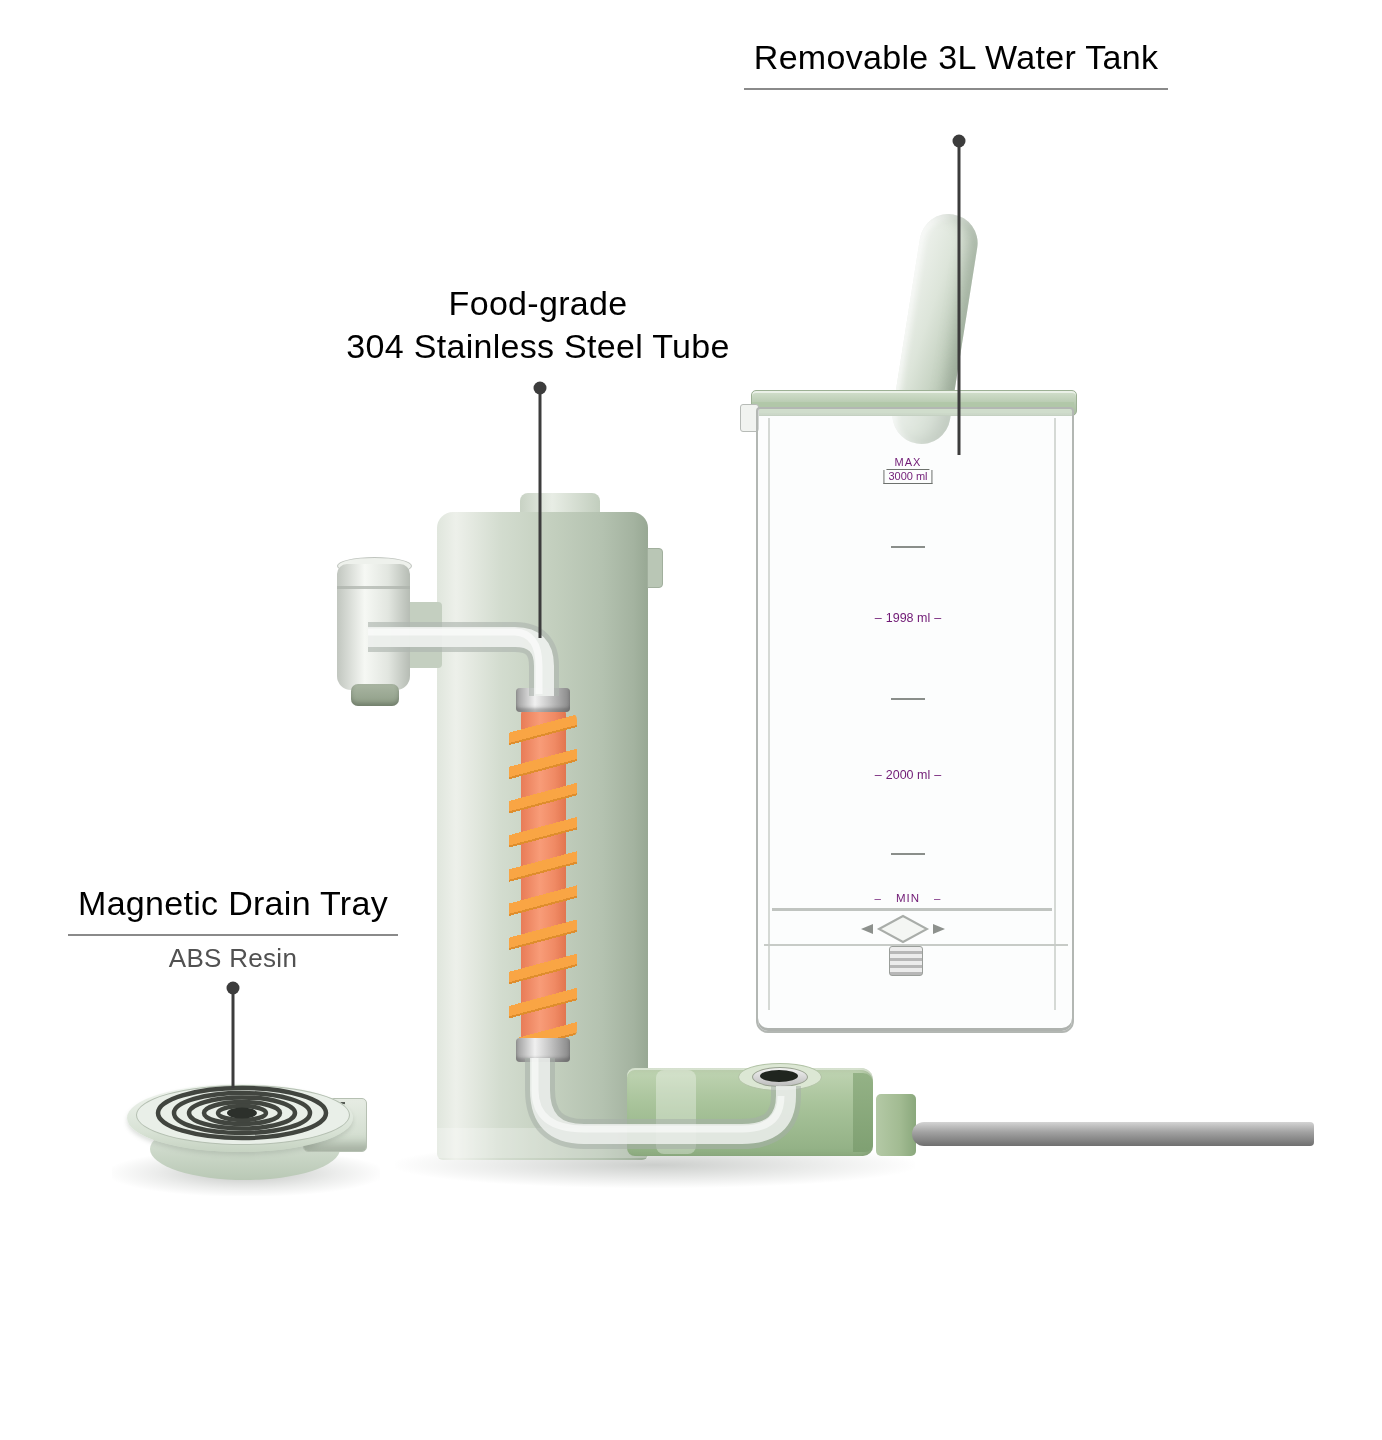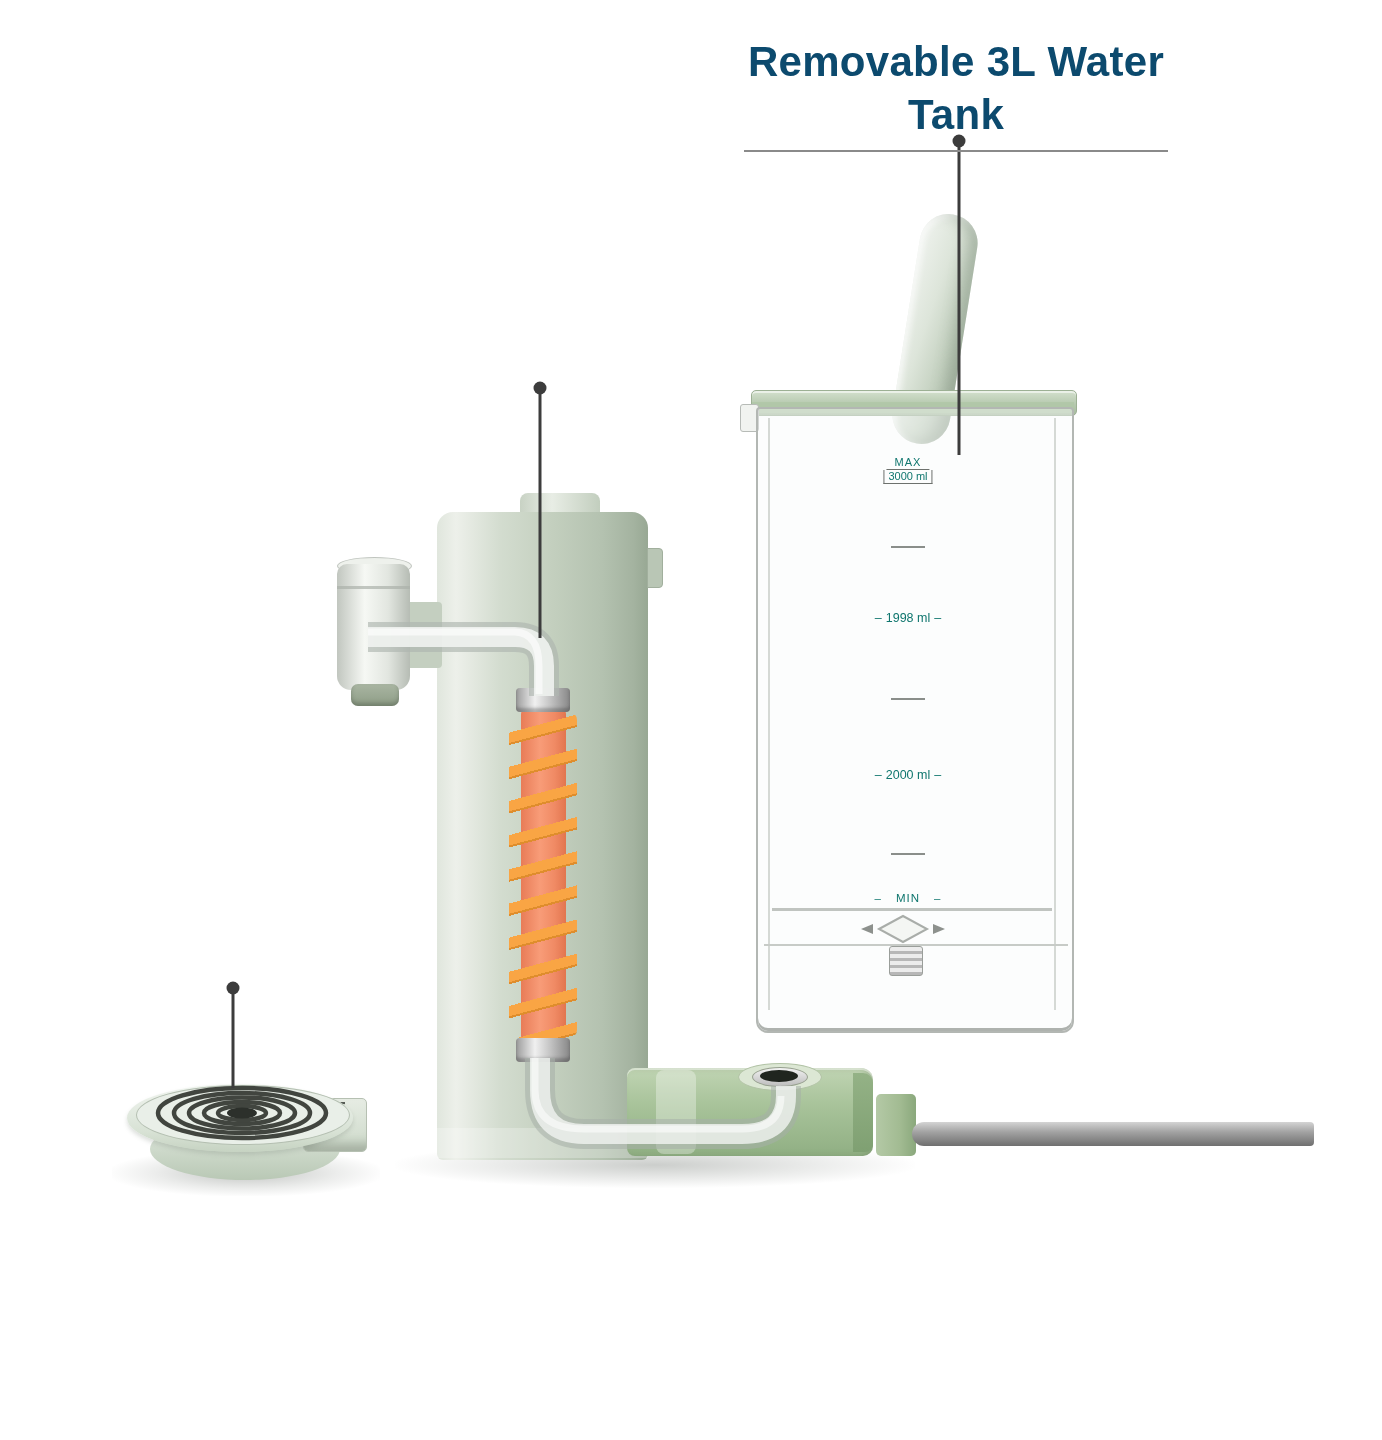--- a/index.html
+++ b/index.html
@@ -5,21 +5,21 @@
   html,body{margin:0;padding:0;background:#fff;}
   #canvas{
     position:relative;width:1382px;height:1440px;background:#ffffff;
     font-family:"Liberation Sans", sans-serif;overflow:hidden;
   }
   .abs{position:absolute;}
   .group{display:contents;}
 
   
   .annotation{position:absolute;text-align:center;color:#3c3c3c;}
-  .ann-title{font-size:42px;font-weight:700;letter-spacing:.3px;line-height:1.25;color:#0c4a6e;}
+  .ann-title{font-size:34px;font-weight:400;letter-spacing:.3px;line-height:1.25;color:#000000;}
   .ann-underline{height:2px;background:#8a8a8a;margin:9px auto 7px auto;}
   .ann-sub{font-size:26px;font-weight:400;color:#515151;letter-spacing:.3px;}
   #ann-tank{left:730px;top:36px;width:452px;}
   #ann-tank .ann-underline{width:424px;}
   #ann-tube{left:320px;top:282px;width:436px;}
   #ann-tray{left:52px;top:882px;width:362px;}
   #ann-tray .ann-underline{width:330px;}
 
   
   #tower-shadow{left:395px;top:1142px;width:520px;height:46px;
@@ -44,21 +44,21 @@
     background:linear-gradient(100deg,#f1f4f0 0%,#dde5da 40%,#c3d0bf 70%,#a9b8a5 100%);
     box-shadow:inset -10px 0 14px rgba(110,125,108,.35), inset 4px 2px 6px rgba(255,255,255,.8);}
   #tank-rim-front{left:752px;top:402px;width:322px;height:11px;
     background:rgba(176,199,167,.78);border-radius:0 0 5px 5px;}
   #tank-bottom-line{left:772px;top:908px;width:280px;height:3px;background:#c0c4c0;}
   #tank-sep-line{left:764px;top:944px;width:304px;height:2px;background:#c7cbc7;}
   #tank-nozzle{left:889px;top:946px;width:32px;height:28px;border:1px solid #9a9e9a;border-radius:3px;
     background:repeating-linear-gradient(180deg,#ececec 0 4px,#b7b7b7 4px 7px);}
 
   
-  .scale-item{position:absolute;left:908px;transform:translateX(-50%);color:#0f766e;white-space:nowrap;justify-content:center;}
+  .scale-item{position:absolute;left:908px;transform:translateX(-50%);color:#701a75;white-space:nowrap;justify-content:center;}
   #scale-max{top:456px;display:flex;flex-direction:column;align-items:center;}
   #scale-max .scale-max-label{font-size:11px;letter-spacing:1px;padding:0 8px 1px 8px;border-bottom:1.5px solid #6d716d;}
   #scale-max .scale-max-value{font-size:11px;padding:0 4px 1px 4px;border:1.5px solid #6d716d;border-top:none;}
   .scale-tick{position:absolute;left:908px;transform:translateX(-50%);width:34px;height:2px;background:#8a8e8a;}
   #tick-1{top:546px;} #tick-2{top:698px;} #tick-3{top:853px;}
   .scale-level{display:flex;align-items:center;gap:4px;font-size:12.5px;}
   #level-2000{top:611px;} #level-1000{top:768px;}
   #scale-min{top:892px;display:flex;align-items:center;gap:14px;font-size:11.5px;letter-spacing:1px;}
 
   
@@ -260,15 +260,24 @@
       <circle cx="233" cy="988" r="6.5"></circle>
     </g>
   </svg>
 
   
   <div class="annotation" id="ann-tank">
     <div class="ann-title">Removable 3L Water Tank</div>
     <div class="ann-underline"></div>
   </div>
 
-
+  <div class="annotation" id="ann-tube">
+    <div class="ann-title">Food-grade</div>
+    <div class="ann-title">304 Stainless Steel Tube</div>
+  </div>
+
+  <div class="annotation" id="ann-tray">
+    <div class="ann-title">Magnetic Drain Tray</div>
+    <div class="ann-underline"></div>
+    <div class="ann-sub">ABS Resin</div>
+  </div>
 
 </div>
 
 </body></html>

